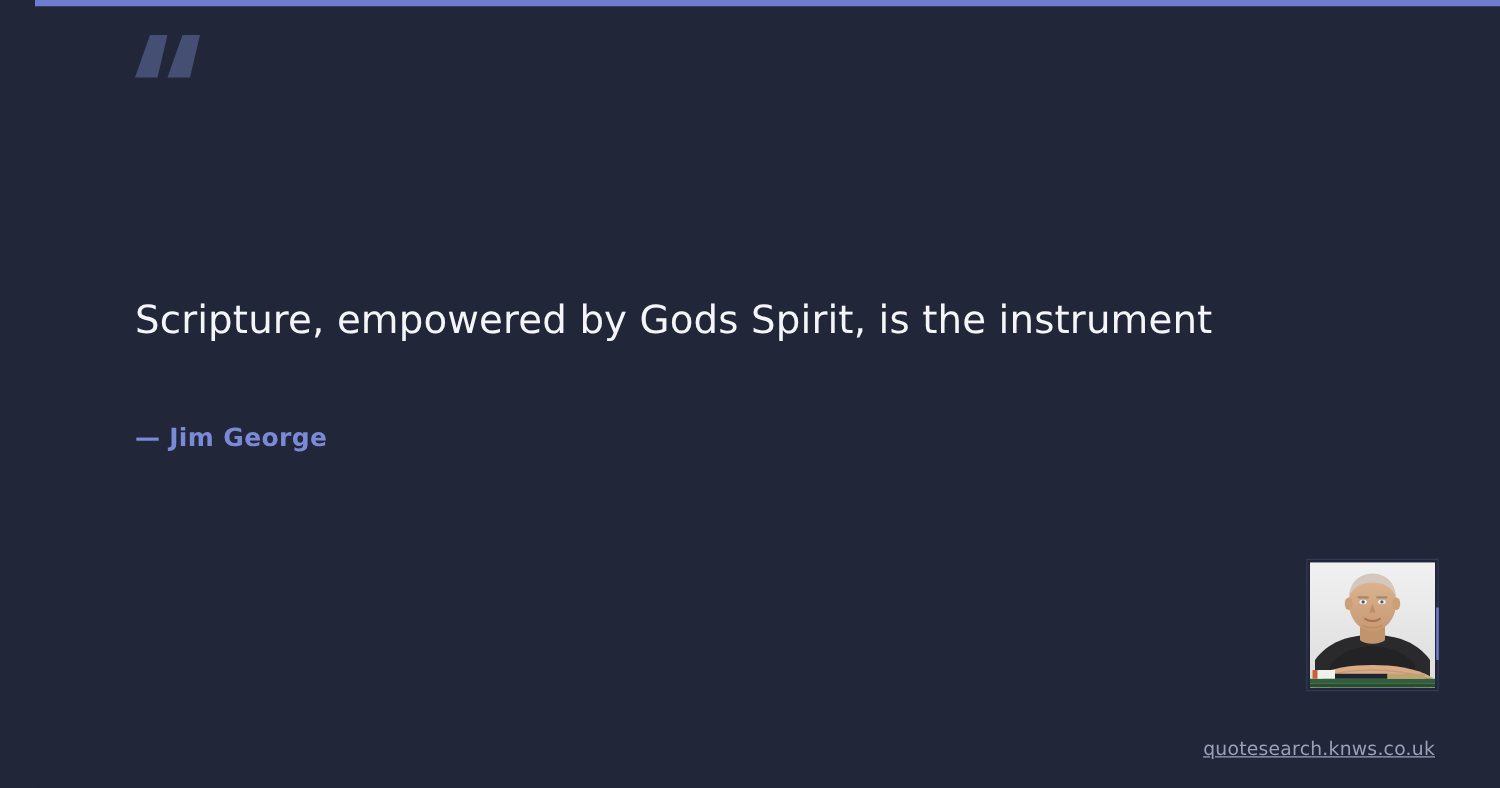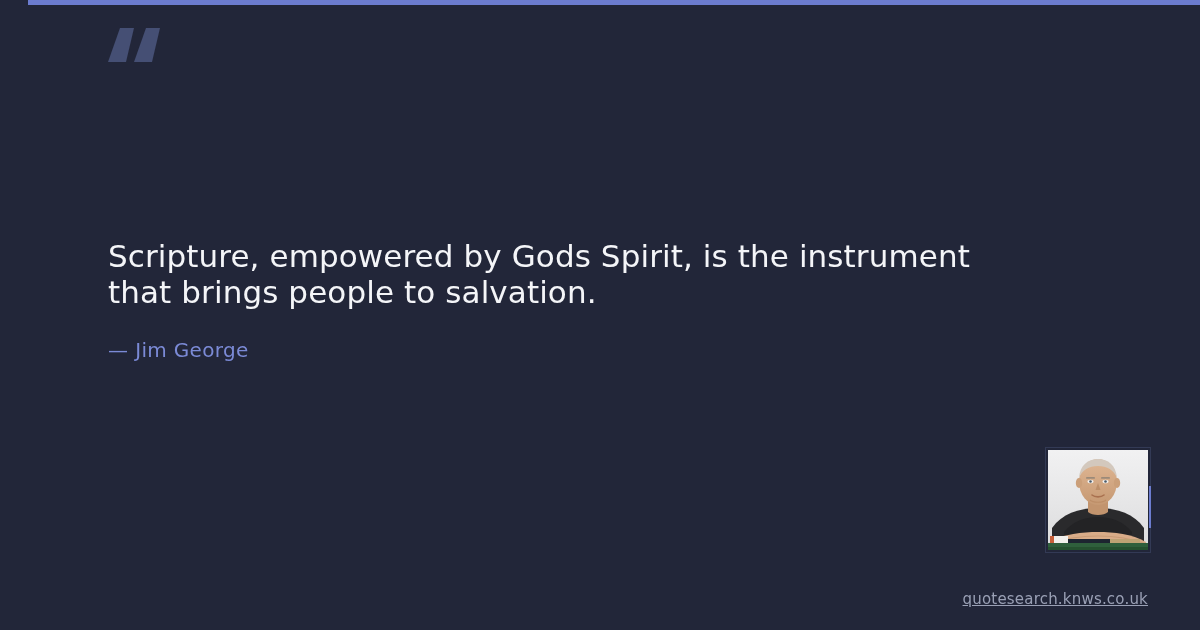--- a/index.html
+++ b/index.html
@@ -59,21 +59,21 @@
     white-space: nowrap;
   }
 
   
   #author-line {
     position: absolute;
     left: 80px;
     top: 338px;
     color: #7b8ad6;
     font-size: 20px;
-    font-weight: 400;
+    font-weight: 700;
     letter-spacing: 0.3px;
     white-space: nowrap;
   }
   #author-dash { margin-right: 7px; }
 
   
   #portrait-figure {
     position: absolute;
     left: 1020px;
     top: 450px;
@@ -129,21 +129,20 @@
 
   <div id="quote-mark">
     <svg width="70" height="70" viewBox="0 0 70 70" aria-hidden="true">
       <path d="M4 46 L16 12 L30 12 L22 46 Z" fill="#454f74"></path>
       <path d="M30 46 L42 12 L56 12 L48 46 Z" fill="#454f74"></path>
     </svg>
   </div>
 
   <div id="quote-block">
     <div class="quote-line">Scripture, empowered by Gods Spirit, is the instrument</div>
-    <div class="quote-line">that brings people to salvation.</div>
   </div>
 
   <div id="author-line">
     <span id="author-dash">—</span><span>Jim George</span>
   </div>
 
   <div id="portrait-figure">
     <div id="portrait-photo">
       <svg width="100" height="100" viewBox="0 0 100 100" aria-hidden="true">
         <defs>

